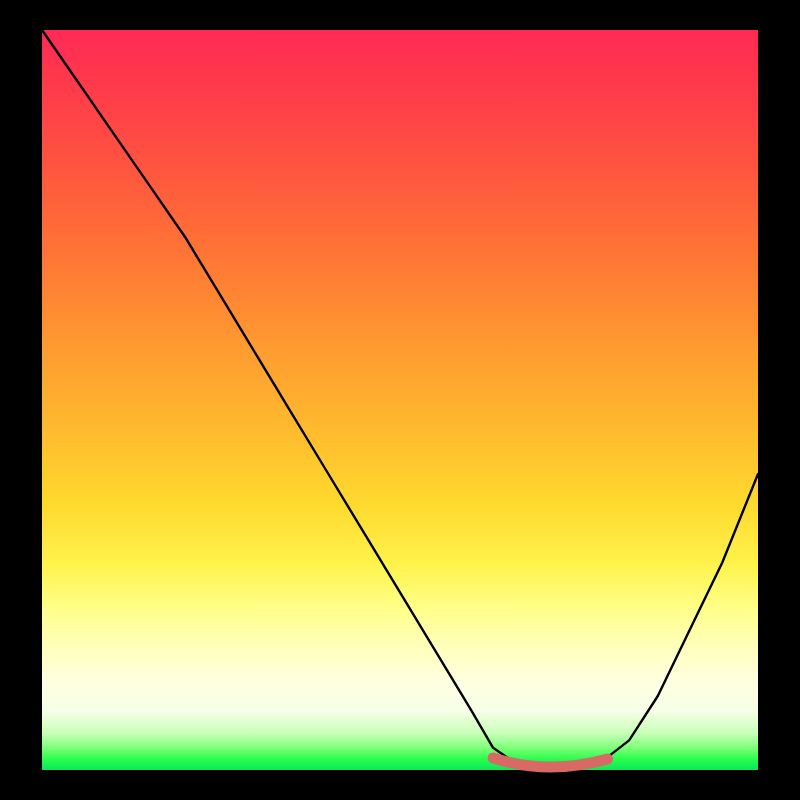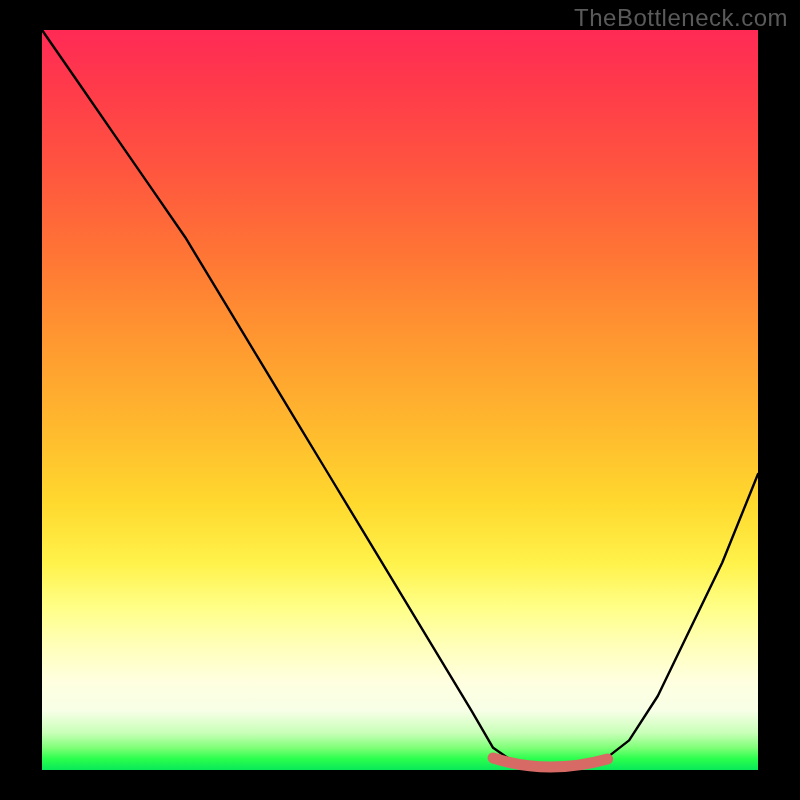--- a/index.html
+++ b/index.html
@@ -73,21 +73,20 @@
     stroke: #d86a66;
     stroke-width: 11;
     stroke-linecap: round;
   }
 </style>
 </head>
 <body>
 
 <div class="frame">
 
-  <div class="watermark">TheBottleneck.com</div>
 
   <div class="plot-area">
     <svg class="curve" viewBox="0 0 716 740" preserveAspectRatio="none">
 
       <path id="curve-path" class="curve-path" d="M0.0 0.0 L35.8 51.8 L71.6 103.6 L107.4 155.4 L143.2 207.2 L179.0 266.4 L214.8 325.6 L250.6 384.8 L286.4 444.0 L322.2 503.2 L358.0 562.4 L393.8 621.6 L429.6 680.8 L451.1 717.8 L472.6 732.6 L501.2 740.0 L529.8 740.0 L558.5 732.6 L587.1 710.4 L615.8 666.0 L644.4 606.8 L680.2 532.8 L716.0 444.0"></path>
 
       <path id="min-arc" class="min-arc" d="M 451.1 728.0 Q 479.7 737.0 508.4 737.0 Q 537.0 737.0 565.6 729.0"></path>
     </svg>
   </div>
 

